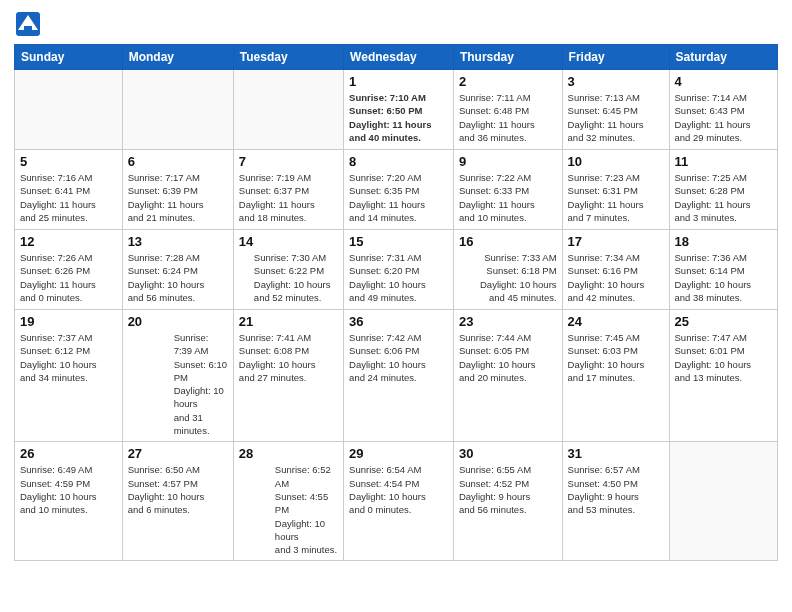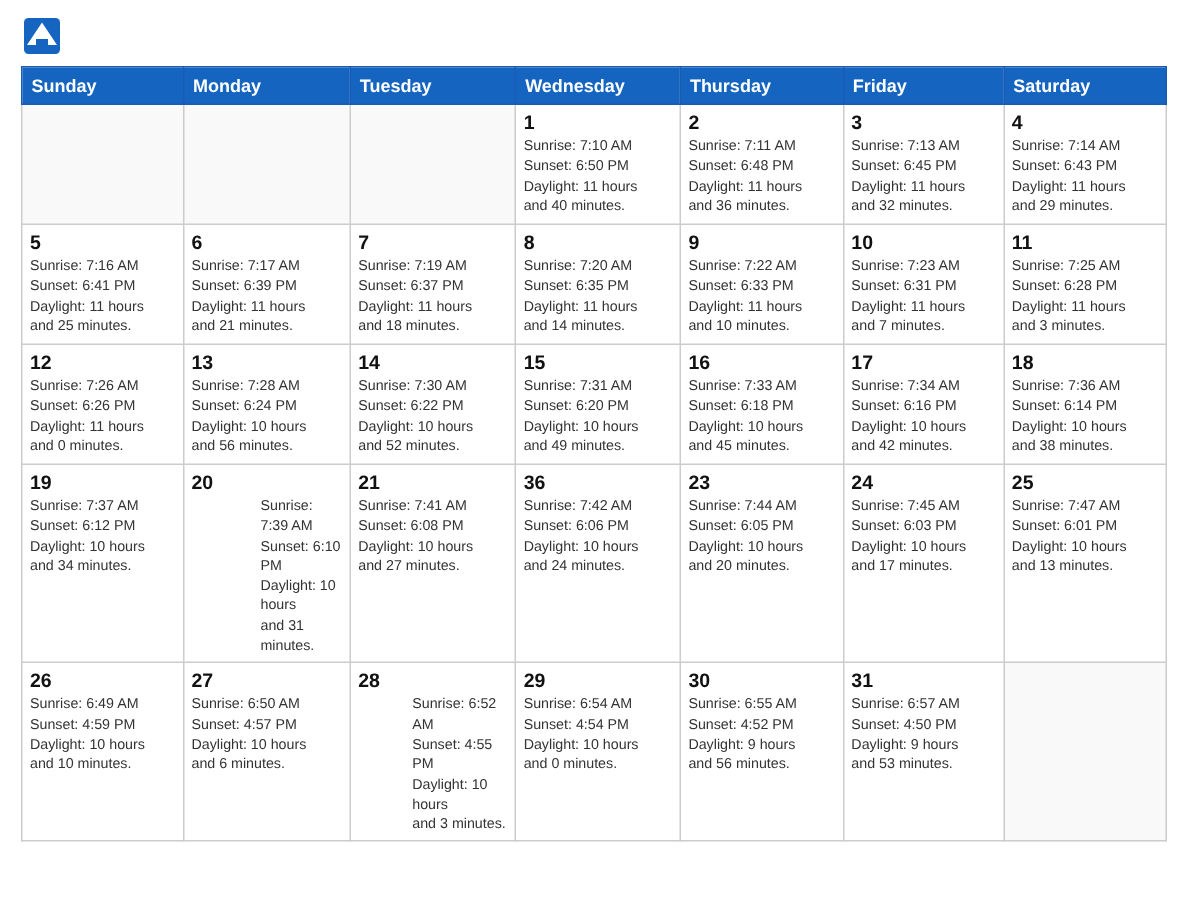--- a/index.html
+++ b/index.html
@@ -124,21 +124,21 @@
           <th>Saturday</th>
         </tr>
     </thead>
     <tbody id="calendar-body">
     <tr>
           <td class="empty"></td>
           <td class="empty"></td>
           <td class="empty"></td>
           <td>
             <div class="day-number">1</div>
-            <div class="day-info" style="white-space: pre-line;">Sunrise: 7:10 AM
+            <div class="day-info" style="white-space: pre-line; font-weight: bold;">Sunrise: 7:10 AM
 Sunset: 6:50 PM
 Daylight: 11 hours
 and 40 minutes.</div>
           </td>
           <td>
             <div class="day-number">2</div>
             <div class="day-info" style="white-space: pre-line;">Sunrise: 7:11 AM
 Sunset: 6:48 PM
 Daylight: 11 hours
 and 36 minutes.</div>
@@ -219,35 +219,35 @@
           </td>
           <td>
             <div class="day-number">13</div>
             <div class="day-info" style="white-space: pre-line;">Sunrise: 7:28 AM
 Sunset: 6:24 PM
 Daylight: 10 hours
 and 56 minutes.</div>
           </td>
           <td>
             <div class="day-number">14</div>
-            <div class="day-info" style="white-space: pre-line;">Sunrise: 7:30 AM
+            <div class="day-info" style="white-space: pre-line; margin-left: 15px;">Sunrise: 7:30 AM
 Sunset: 6:22 PM
 Daylight: 10 hours
 and 52 minutes.</div>
           </td>
           <td>
             <div class="day-number">15</div>
             <div class="day-info" style="white-space: pre-line;">Sunrise: 7:31 AM
 Sunset: 6:20 PM
 Daylight: 10 hours
 and 49 minutes.</div>
           </td>
           <td>
             <div class="day-number">16</div>
-            <div class="day-info" style="white-space: pre-line;">Sunrise: 7:33 AM
+            <div class="day-info" style="white-space: pre-line; text-align: right;">Sunrise: 7:33 AM
 Sunset: 6:18 PM
 Daylight: 10 hours
 and 45 minutes.</div>
           </td>
           <td>
             <div class="day-number">17</div>
             <div class="day-info" style="white-space: pre-line;">Sunrise: 7:34 AM
 Sunset: 6:16 PM
 Daylight: 10 hours
 and 42 minutes.</div>

